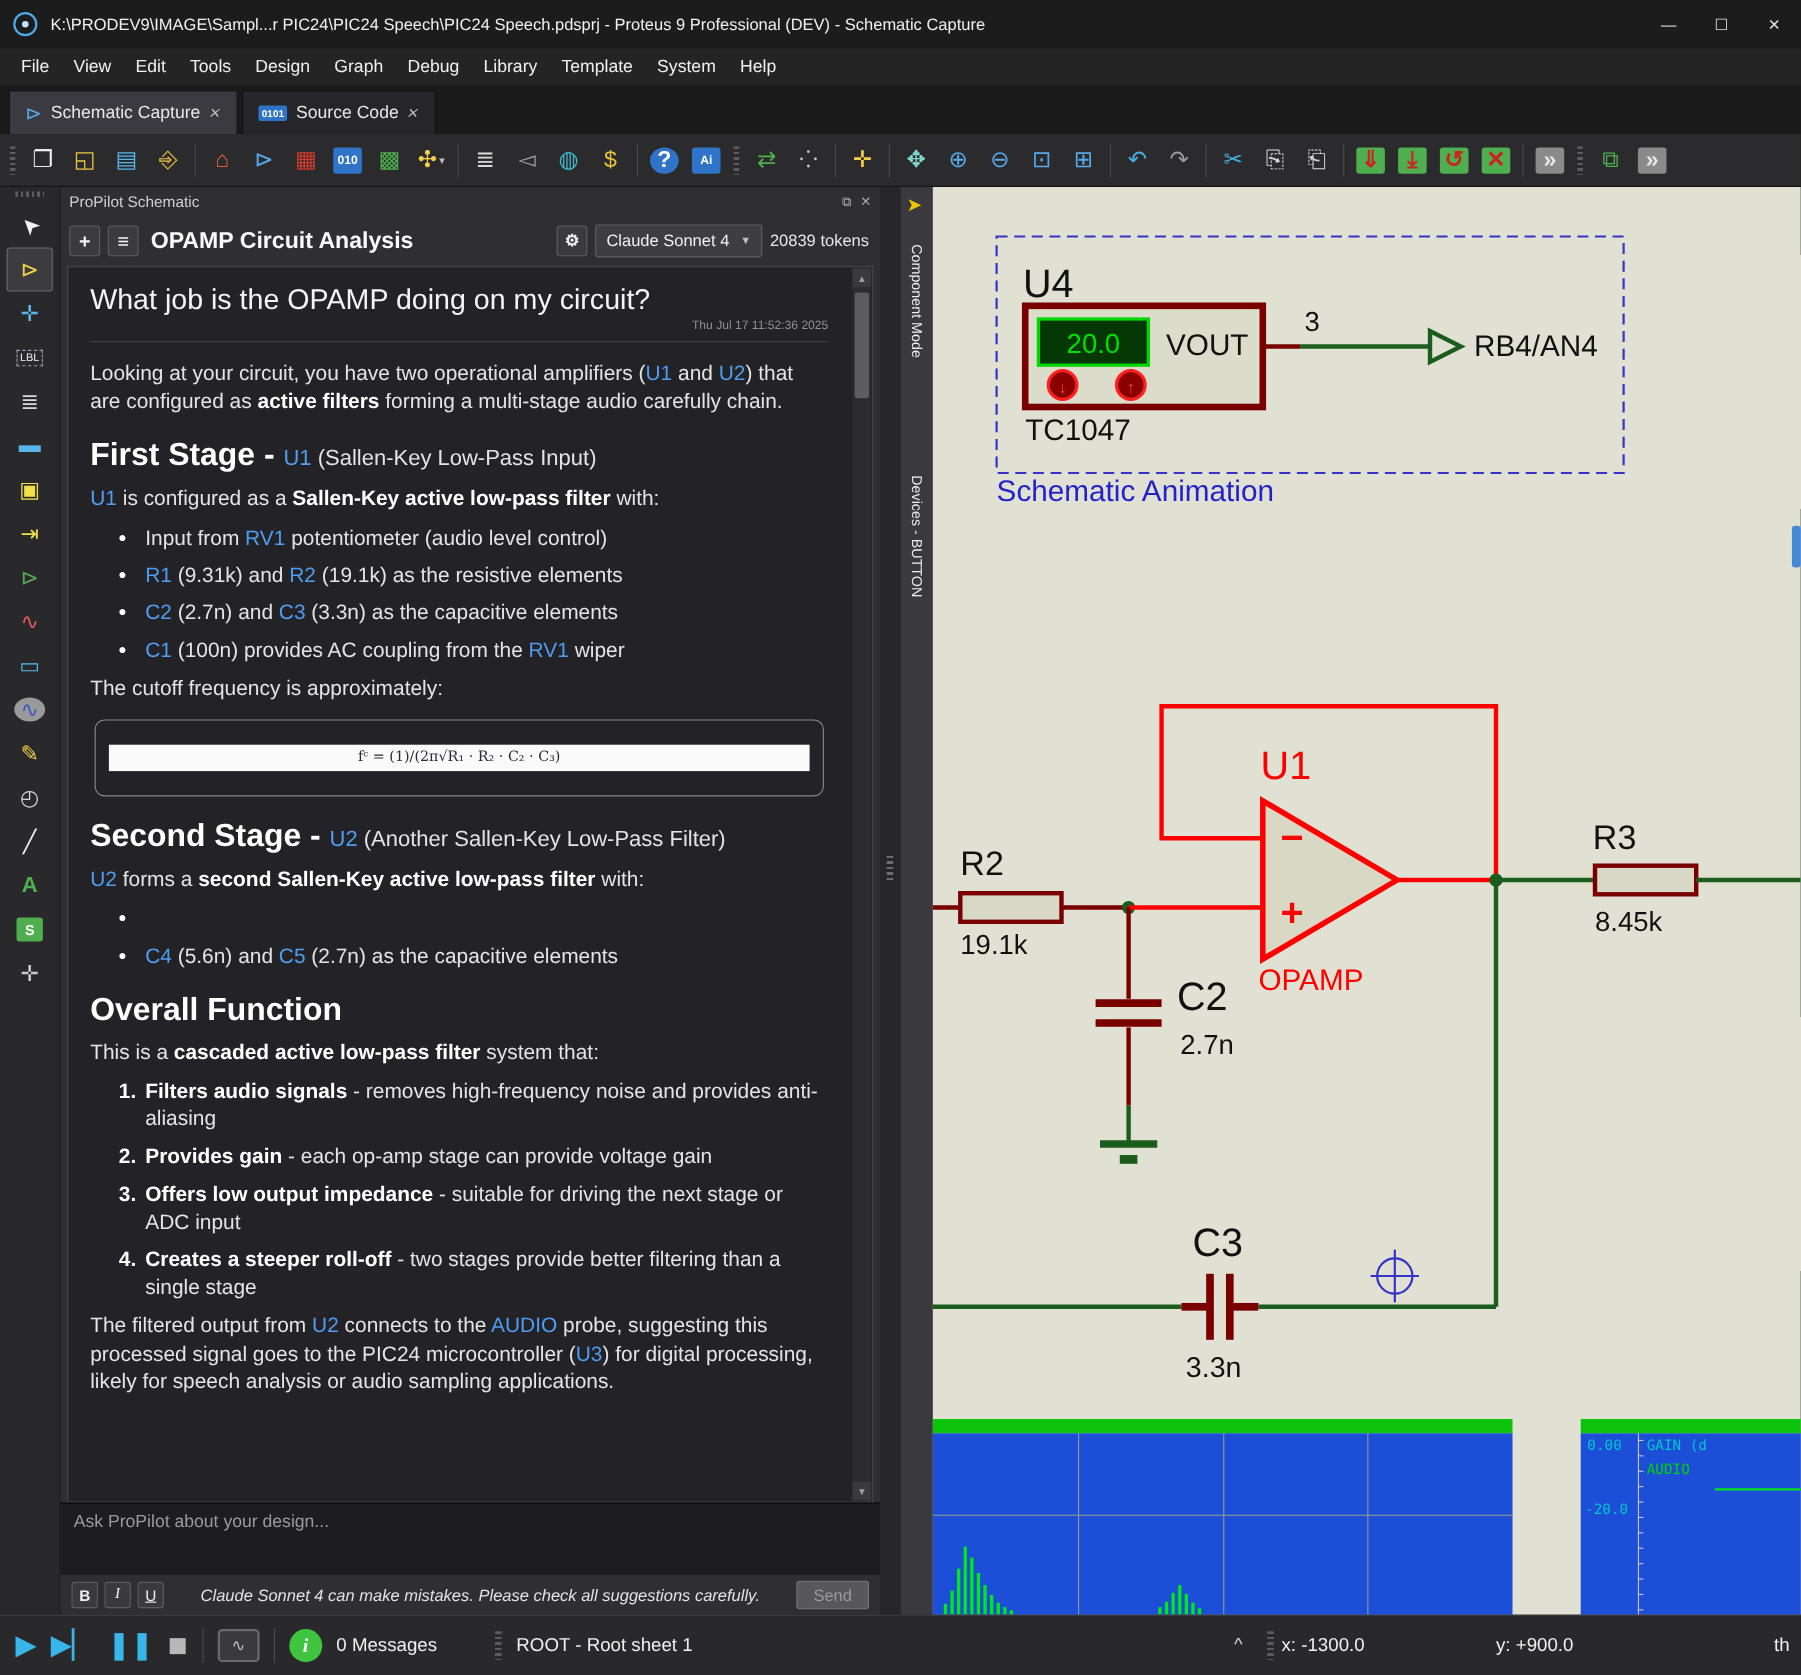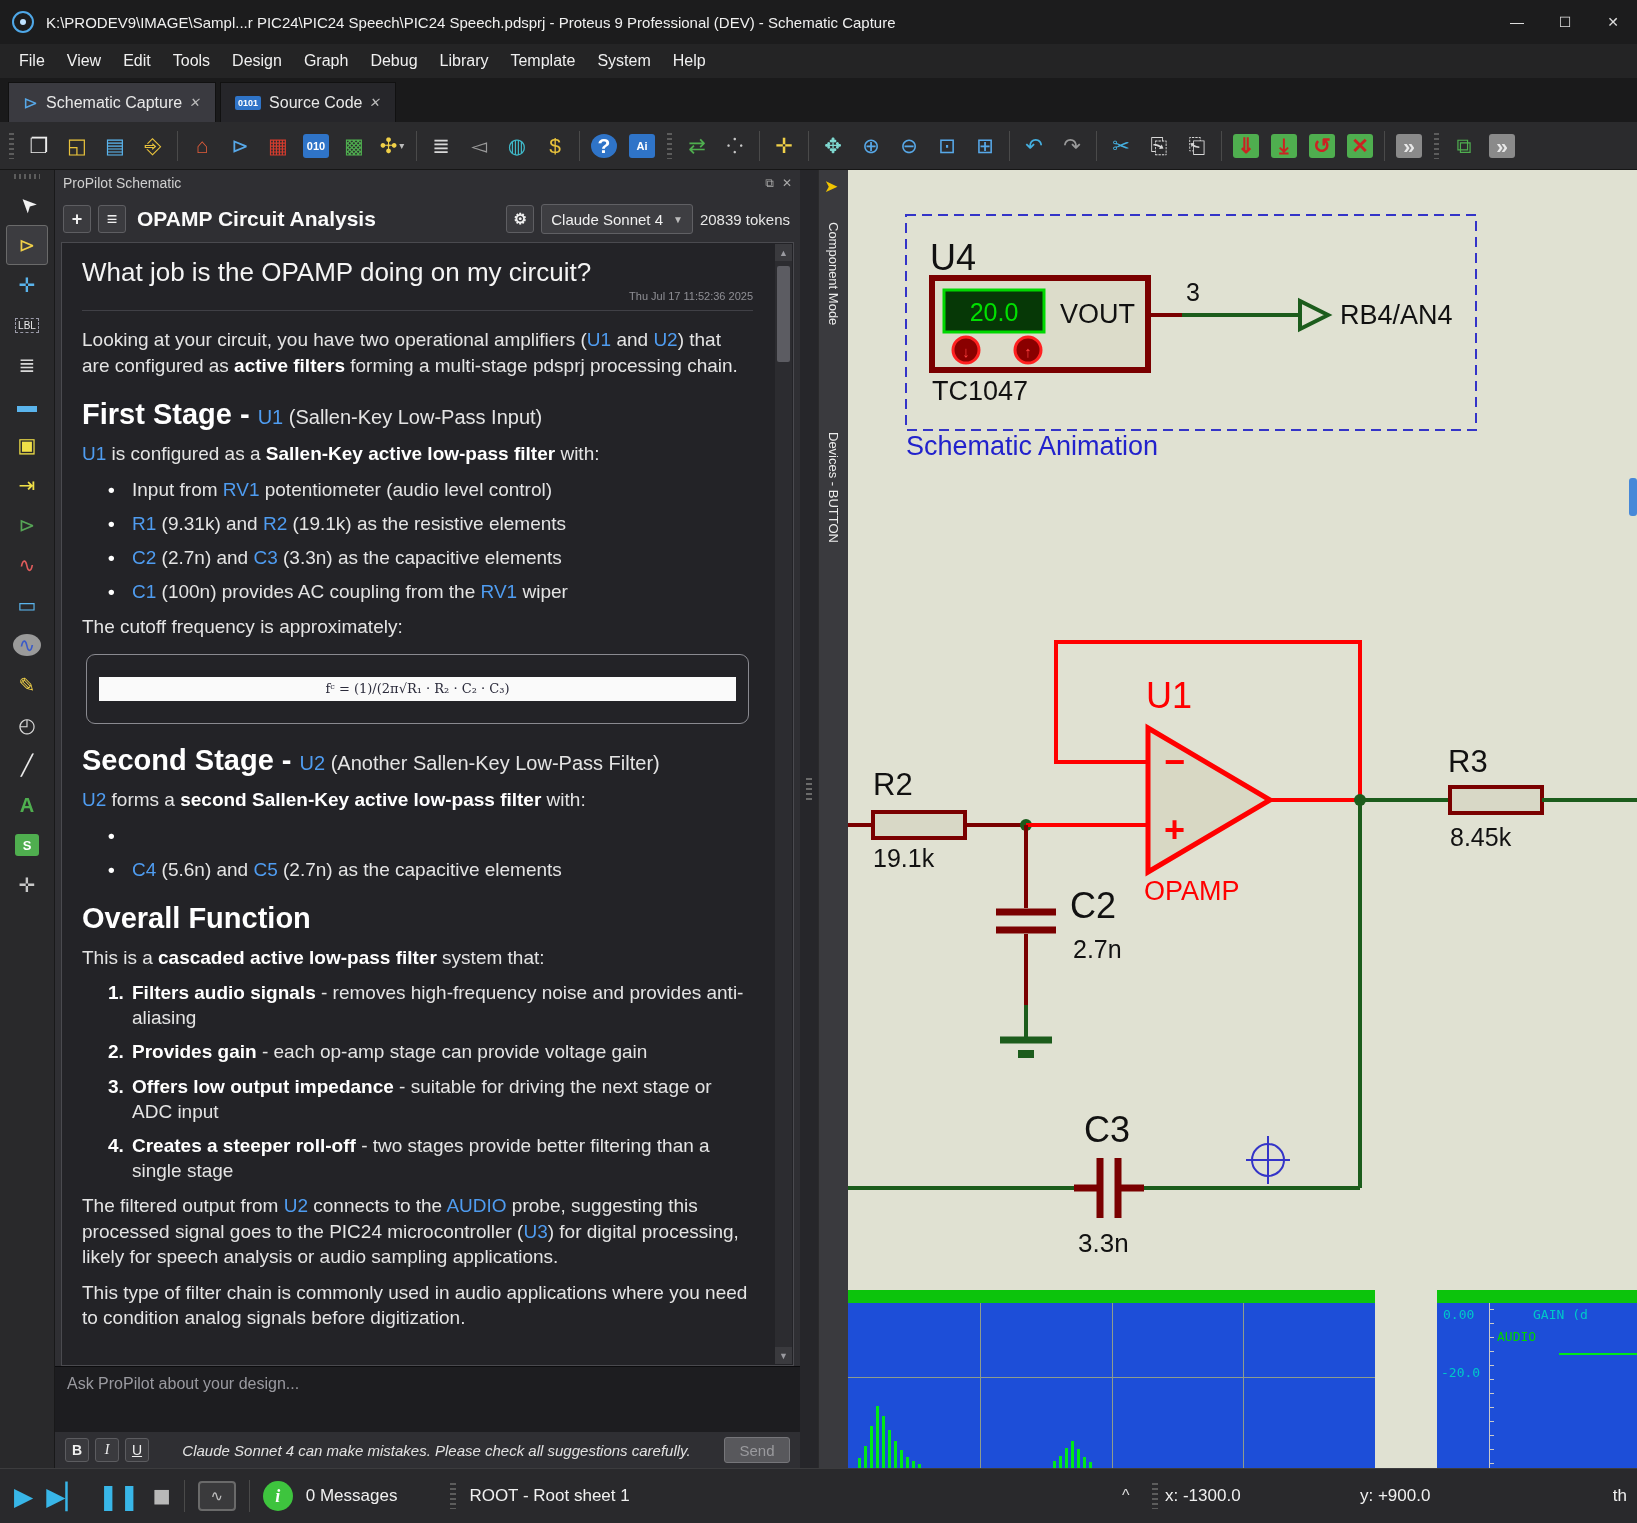--- a/index.html
+++ b/index.html
@@ -388,21 +388,21 @@
       <span class="chev">▼</span>
     </span>
     <span id="pp-tokens">20839 tokens</span>
   </div>
 
   <div id="pp-chat">
     <div id="pp-question">What job is the OPAMP doing on my circuit?</div>
     <div id="pp-timestamp">Thu Jul 17 11:52:36 2025</div>
     <div id="pp-divider"></div>
     <div id="pp-blocks">
-        <div class="blk-p"><span class="run-t">Looking at your circuit, you have two operational amplifiers (</span><span class="run-l">U1</span><span class="run-t"> and </span><span class="run-l">U2</span><span class="run-t">) that are configured as </span><span class="run-b">active filters</span><span class="run-t"> forming a multi-stage pdsprj processing chain.</span></div>
+        <div class="blk-p"><span class="run-t">Looking at your circuit, you have two operational amplifiers (</span><span class="run-l">U1</span><span class="run-t"> and </span><span class="run-l">U2</span><span class="run-t">) that are configured as </span><span class="run-b">active filters</span><span class="run-t"> forming a multi-stage audio carefully chain.</span></div>
         <div class="blk-h"><span class="run-hb">First Stage - </span><span class="run-l">U1</span><span class="run-t"> (Sallen-Key Low-Pass Input)</span></div>
         <div class="blk-p"><span class="run-l">U1</span><span class="run-t"> is configured as a </span><span class="run-b">Sallen-Key active low-pass filter</span><span class="run-t"> with:</span></div>
         <div class="blk-li">
           <span class="marker">•</span>
           <span><span class="run-t">Input from </span><span class="run-l">RV1</span><span class="run-t"> potentiometer (audio level control)</span></span>
         </div>
         <div class="blk-li">
           <span class="marker">•</span>
           <span><span class="run-l">R1</span><span class="run-t"> (9.31k) and </span><span class="run-l">R2</span><span class="run-t"> (19.1k) as the resistive elements</span></span>
         </div>
@@ -439,21 +439,20 @@
         </div>
         <div class="blk-li">
           <span class="marker">3.</span>
           <span><span class="run-b">Offers low output impedance</span><span class="run-t"> - suitable for driving the next stage or ADC input</span></span>
         </div>
         <div class="blk-li">
           <span class="marker">4.</span>
           <span><span class="run-b">Creates a steeper roll-off</span><span class="run-t"> - two stages provide better filtering than a single stage</span></span>
         </div>
         <div class="blk-p"><span class="run-t">The filtered output from </span><span class="run-l">U2</span><span class="run-t"> connects to the </span><span class="run-l">AUDIO</span><span class="run-t"> probe, suggesting this processed signal goes to the PIC24 microcontroller (</span><span class="run-l">U3</span><span class="run-t">) for digital processing, likely for speech analysis or audio sampling applications.</span></div>
-        <div class="blk-p"><span class="run-t">This type of filter chain is commonly used in audio applications where you need to condition analog signals before digitization.</span></div>
       </div>
     <div id="pp-scroll">
       <span class="scr-btn" id="scr-up">▲</span>
       <span id="scr-thumb"></span>
       <span class="scr-btn" id="scr-down">▼</span>
     </div>
   </div>
 
   <div id="pp-input">
     <textarea placeholder="Ask ProPilot about your design..." style=""></textarea>
@@ -591,21 +590,21 @@
         <span class="bar" style="left: 229px; width: 3px; height: 19px;"></span>
         <span class="bar" style="left: 235px; width: 3px; height: 11px;"></span>
         <span class="bar" style="left: 241px; width: 3px; height: 6px;"></span>
       </div>
   </div>
   <div class="scope" id="scope-right">
     <div class="scope-title"></div>
     <div class="scope-body">
       <span class="mono cyan" style="left:6px; top:4px;">0.00</span>
       <span id="axis-line"></span>
-      <span class="mono cyan" style="left:60px; top:4px;margin-left:36px;">GAIN (d</span>
+      <span class="mono cyan" style="left:60px; top:4px;">GAIN (d</span>
       <span class="mono grn" style="left:60px; top:26px;">AUDIO</span>
       <span class="mono cyan" style="left:4px; top:62px;">-20.0</span>
       <span id="trace-line"></span>
     <span class="tick" style="top: 6px;"></span>
         <span class="tick" style="top: 20px;"></span>
         <span class="tick" style="top: 34px;"></span>
         <span class="tick" style="top: 48px;"></span>
         <span class="tick" style="top: 62px;"></span>
         <span class="tick" style="top: 76px;"></span>
         <span class="tick" style="top: 90px;"></span>

